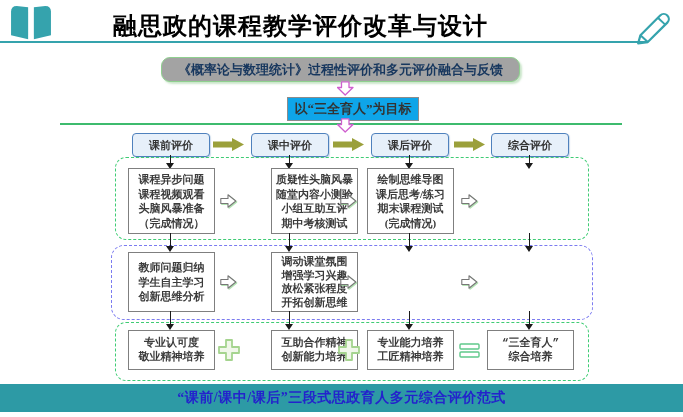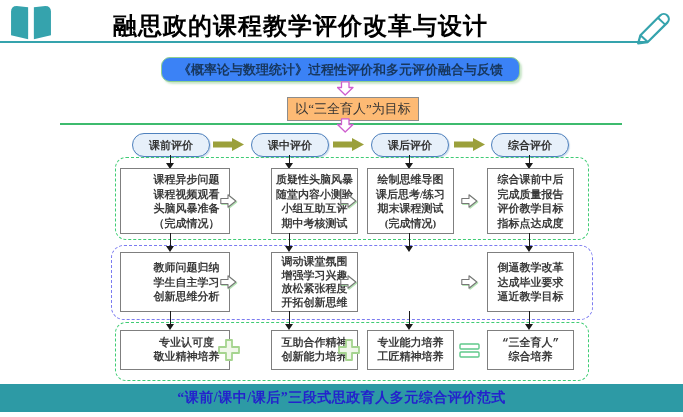--- a/index.html
+++ b/index.html
@@ -6,51 +6,51 @@
   .page{position:relative;width:683px;height:417px;background:#fff;overflow:hidden;
         font-family:"Liberation Sans",sans-serif;}
   
   .hdr-line{position:absolute;top:41px;left:0;width:648px;height:2px;background:#35a3ad;}
   .book-icon{position:absolute;left:8px;top:4px;width:46px;height:38px;}
   .pencil-icon{position:absolute;left:628px;top:4px;width:46px;height:44px;}
   .title{position:absolute;left:113px;top:10px;font-size:24px;font-weight:bold;color:#000;
          letter-spacing:1px;white-space:nowrap;}
   
   .course-box{position:absolute;left:161px;top:57px;width:357px;height:23px;
-      background:#3b82f6;border:1.5px solid #8fd08f;border-radius:9px;
+      background:#a3a3a3;border:1.5px solid #8fd08f;border-radius:9px;
       box-shadow:2px 2px 2px rgba(140,200,140,.45);
       display:flex;align-items:center;justify-content:center;
       font-family:"Liberation Serif",serif;font-weight:bold;font-size:13px;color:#17375e;white-space:nowrap;}
   .goal-box{position:absolute;left:287px;top:97px;width:130px;height:22px;
-      background:#fdba74;border:1px solid #8c8c8c;
+      background:#0ea5e9;border:1px solid #8c8c8c;
       display:flex;align-items:center;justify-content:center;
-      font-family:"Liberation Serif",serif;font-weight:normal;font-size:13px;color:#333;white-space:nowrap;}
+      font-family:"Liberation Serif",serif;font-weight:bold;font-size:13px;color:#333;white-space:nowrap;}
   .down-arrow{position:absolute;width:17px;height:15px;}
   .da1{left:337px;top:81px;} .da2{left:337px;top:118px;}
   .green-line{position:absolute;left:60px;top:123px;width:562px;height:2px;background:#3dbb6e;}
   
   .oval{position:absolute;top:133px;width:76px;height:22px;border:1.3px solid #4f81bd;
-      border-radius:12px;background:#e7f0fa;box-shadow:1px 1px 1px rgba(120,160,200,.35);
+      border-radius:4px;background:#e7f0fa;box-shadow:1px 1px 1px rgba(120,160,200,.35);
       display:flex;align-items:center;justify-content:center;
       font-family:"Liberation Serif",serif;font-weight:bold;font-size:11px;color:#333;white-space:nowrap;}
   .oval1{left:132px;} .oval2{left:251px;} .oval3{left:371px;} .oval4{left:491px;}
   .olive-arrow{position:absolute;top:138px;width:32px;height:13px;}
   .oa1{left:213px;} .oa2{left:333px;} .oa3{left:454px;}
   
   .dash{position:absolute;border-radius:11px;}
   .dash-green1{left:115px;top:157px;width:472px;height:81px;border:1.5px dashed #3fcc74;}
   .dash-blue  {left:111px;top:245px;width:480px;height:73px;border:1.5px dashed #7b7bf0;border-radius:13px;}
   .dash-green2{left:115px;top:322px;width:472px;height:57px;border:1.5px dashed #3fcc74;}
   
   .box{position:absolute;width:85px;background:#fff;border:1px solid #7f7f7f;
       display:flex;align-items:center;justify-content:center;text-align:center;
       font-family:"Liberation Serif",serif;font-weight:bold;font-size:11px;color:#3b3b3b;
       white-space:pre-line;line-height:14.5px;}
   .r1{top:168px;height:64px;} .r2{top:252px;height:58px;} .r3{top:330px;height:38px;font-family:Liberation Mono, monospace;}
-  .c1{left:120px;padding-left:23px;} .c2{left:247px;margin-left:24px;} .c3{left:367px;} .c4{left:487px;}
+  .c1{left:128px;} .c2{left:247px;margin-left:24px;} .c3{left:367px;} .c4{left:487px;}
   .r2.c2{line-height:13.5px;}
   
   .varrow{position:absolute;width:9px;}
   .varrow::before{content:"";position:absolute;left:4px;top:0;bottom:5px;width:1px;background:#1a1a1a;}
   .varrow::after{content:"";position:absolute;left:0;bottom:0;width:0;height:0;
       border-left:4.5px solid transparent;border-right:4.5px solid transparent;border-top:6px solid #1a1a1a;}
   .vA{top:155px;height:14px;} .vB{top:233px;height:19px;} .vC{top:311px;height:19px;}
   .vc1{left:166px;} .vc2{left:285px;} .vc3{left:405px;} .vc4{left:525px;}
   
   .harrow{position:absolute;width:17px;height:14px;filter:drop-shadow(1.5px 1.5px 0 rgba(160,220,160,.8));}
@@ -120,24 +120,20 @@
 头脑风暴准备
 （完成情况）</div>
   <div class="box r1 c2">质疑性头脑风暴
 随堂内容小测验
 小组互助互评
 期中考核测试</div>
   <div class="box r1 c3">绘制思维导图
 课后思考/练习
 期末课程测试
 (完成情况)</div>
-  <div class="box r1 c4">综合课前中后
-完成质量报告
-评价教学目标
-指标点达成度</div>
   <svg class="harrow h1 g1" viewBox="0 0 17 14">
       <polygon points="0.8,4.5 8,4.5 8,0.8 15.8,7 8,13.2 8,9.5 0.8,9.5" fill="#fff" stroke="#777" stroke-width="1.1" stroke-linejoin="round"></polygon>
     </svg>
   <svg class="harrow h1 g2" viewBox="0 0 17 14">
       <polygon points="0.8,4.5 8,4.5 8,0.8 15.8,7 8,13.2 8,9.5 0.8,9.5" fill="#fff" stroke="#777" stroke-width="1.1" stroke-linejoin="round"></polygon>
     </svg>
   <svg class="harrow h1 g3" viewBox="0 0 17 14">
       <polygon points="0.8,4.5 8,4.5 8,0.8 15.8,7 8,13.2 8,9.5 0.8,9.5" fill="#fff" stroke="#777" stroke-width="1.1" stroke-linejoin="round"></polygon>
     </svg>
 
@@ -146,23 +142,20 @@
   <div class="varrow vB vc3"></div>
   <div class="varrow vB vc4"></div>
 
   <div class="box r2 c1">教师问题归纳
 学生自主学习
 创新思维分析</div>
   <div class="box r2 c2">调动课堂氛围
 增强学习兴趣
 放松紧张程度
 开拓创新思维</div>
-  <div class="box r2 c4">倒逼教学改革
-达成毕业要求
-逼近教学目标</div>
   <svg class="harrow h2 g1" viewBox="0 0 17 14">
       <polygon points="0.8,4.5 8,4.5 8,0.8 15.8,7 8,13.2 8,9.5 0.8,9.5" fill="#fff" stroke="#777" stroke-width="1.1" stroke-linejoin="round"></polygon>
     </svg>
   <svg class="harrow h2 g2" viewBox="0 0 17 14">
       <polygon points="0.8,4.5 8,4.5 8,0.8 15.8,7 8,13.2 8,9.5 0.8,9.5" fill="#fff" stroke="#777" stroke-width="1.1" stroke-linejoin="round"></polygon>
     </svg>
   <svg class="harrow h2 g3" viewBox="0 0 17 14">
       <polygon points="0.8,4.5 8,4.5 8,0.8 15.8,7 8,13.2 8,9.5 0.8,9.5" fill="#fff" stroke="#777" stroke-width="1.1" stroke-linejoin="round"></polygon>
     </svg>
 

